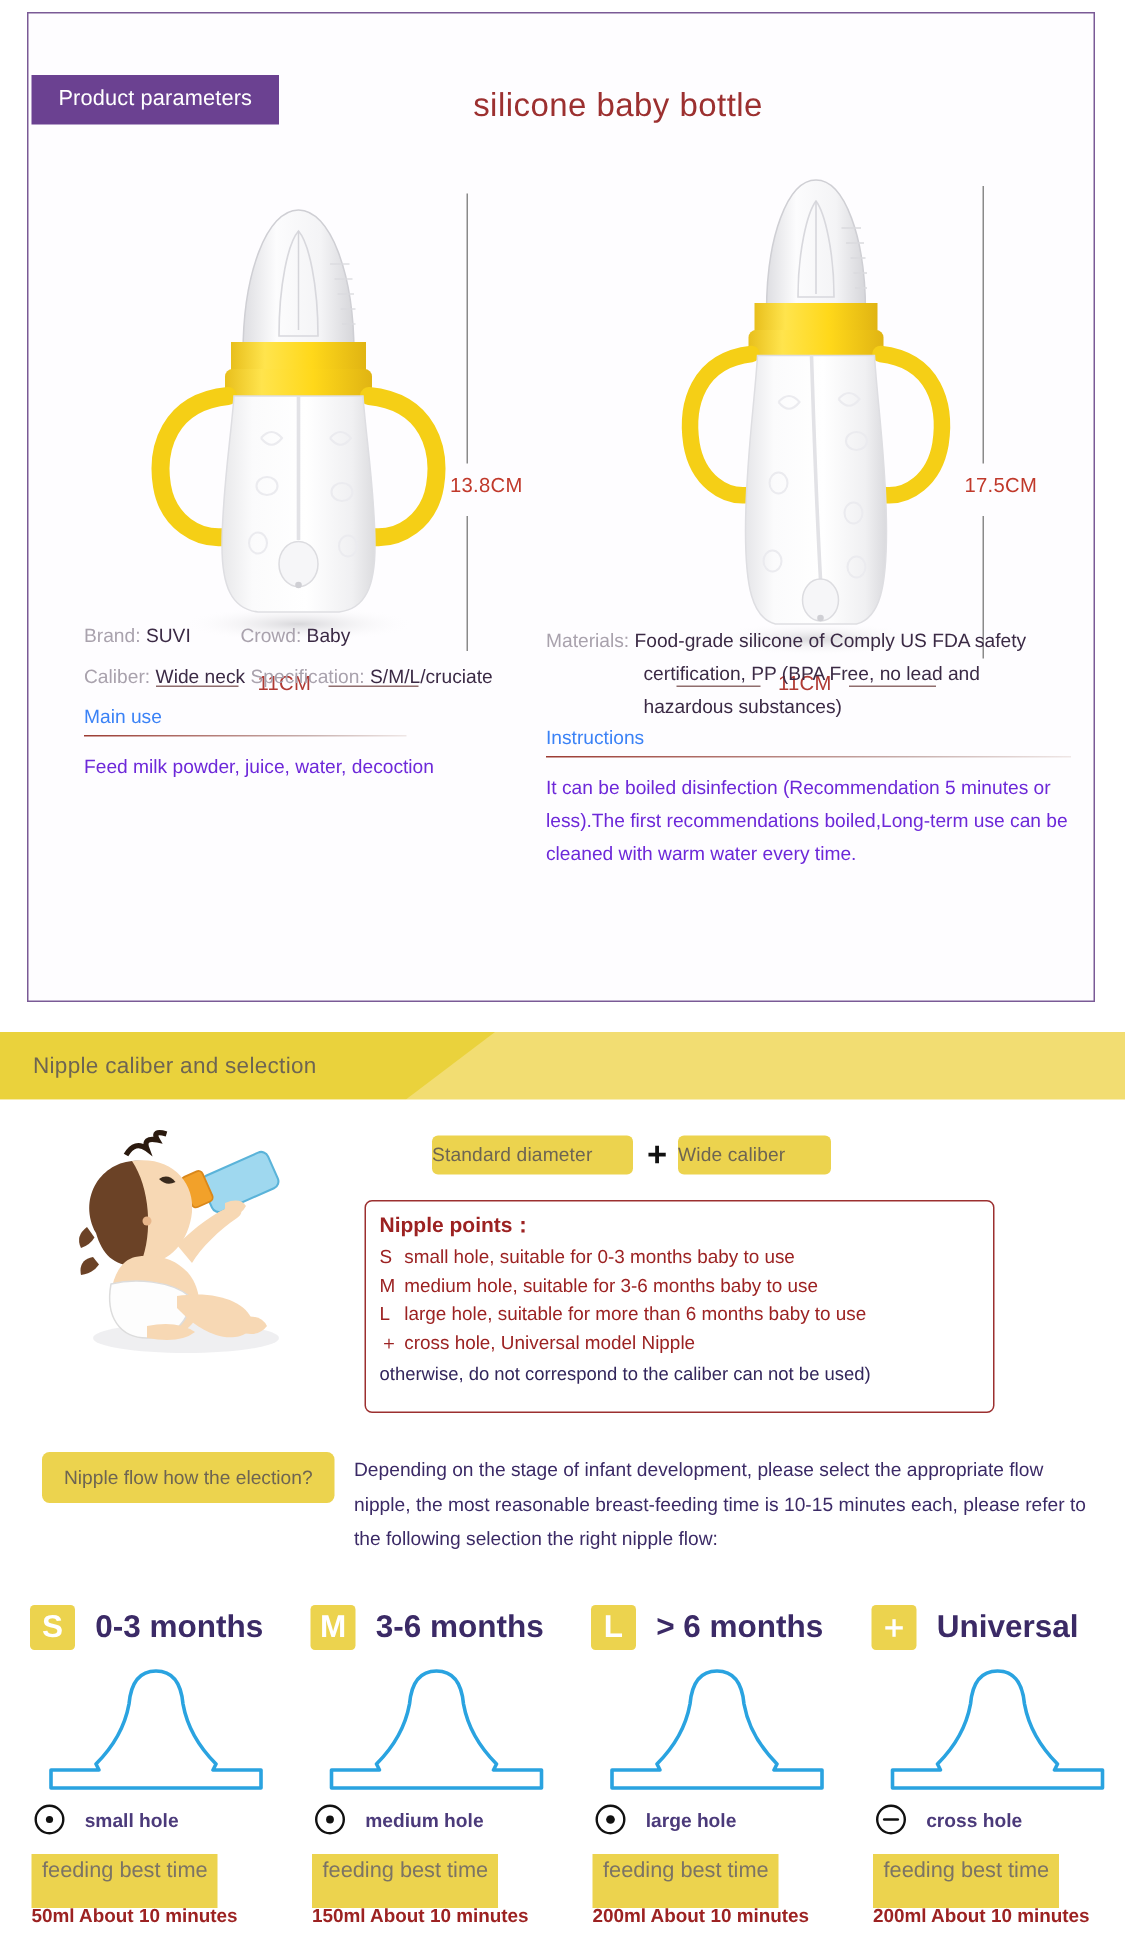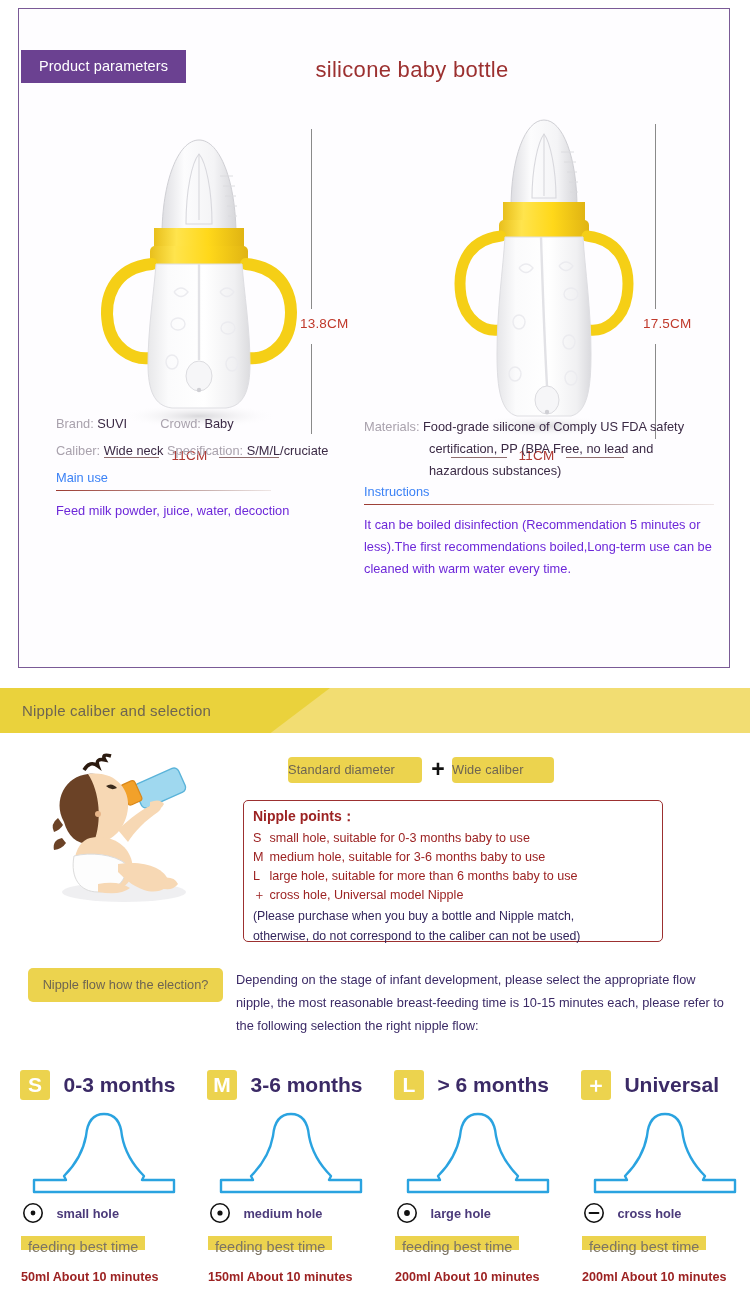--- a/index.html
+++ b/index.html
@@ -136,21 +136,21 @@
   .nipple-svg { position: absolute; left: 8px; top: 44px; }
 
   .hole-row { position: absolute; left: 6px; top: 140px; height: 24px; }
   .hole-icon { display: inline-block; vertical-align: middle; }
   .hole-lbl {
     display: inline-block; vertical-align: middle; margin-left: 8px;
     font-size: 12.8px; color: #4b3a7a; font-weight: 700; white-space: nowrap;
   }
 
   .best-time {
-    position: absolute; left: 5px; top: 174px; height: 14px; line-height: 23px;
+    position: absolute; left: 5px; top: 174px; height: 36px; line-height: 23px;
     background: #ecd34e; padding: 0 7px; font-size: 14.5px; color: #7c7464;
     white-space: nowrap;
   }
   .amount {
     position: absolute; left: 5px; top: 208px;
     font-size: 12.6px; color: #9c2222; font-weight: 700; white-space: nowrap;
   }
 </style>
 </head>
 <body>
@@ -390,21 +390,20 @@
       <span>medium hole, suitable for 3-6 months baby to use</span>
     </div>
     <div class="pt-row">
       <span class="lt">L</span>
       <span>large hole, suitable for more than 6 months baby to use</span>
     </div>
     <div class="pt-row">
       <span class="lt">＋</span>
       <span>cross hole, Universal model Nipple</span>
     </div>
-    <div class="pt-note">(Please purchase when you buy a bottle and Nipple match,</div>
     <div class="pt-note">otherwise, do not correspond to the caliber can not be used)</div>
   </div>
 
   <div class="chip-flow">Nipple flow how the election?</div>
   <div class="flow-para">Depending on the stage of infant development, please select the appropriate flow nipple, the most reasonable breast-feeding time is 10-15 minutes each, please refer to the following selection the right nipple flow:</div>
 
   <div class="cols">
 
     <div class="col col-0">
       <div class="col-head">

